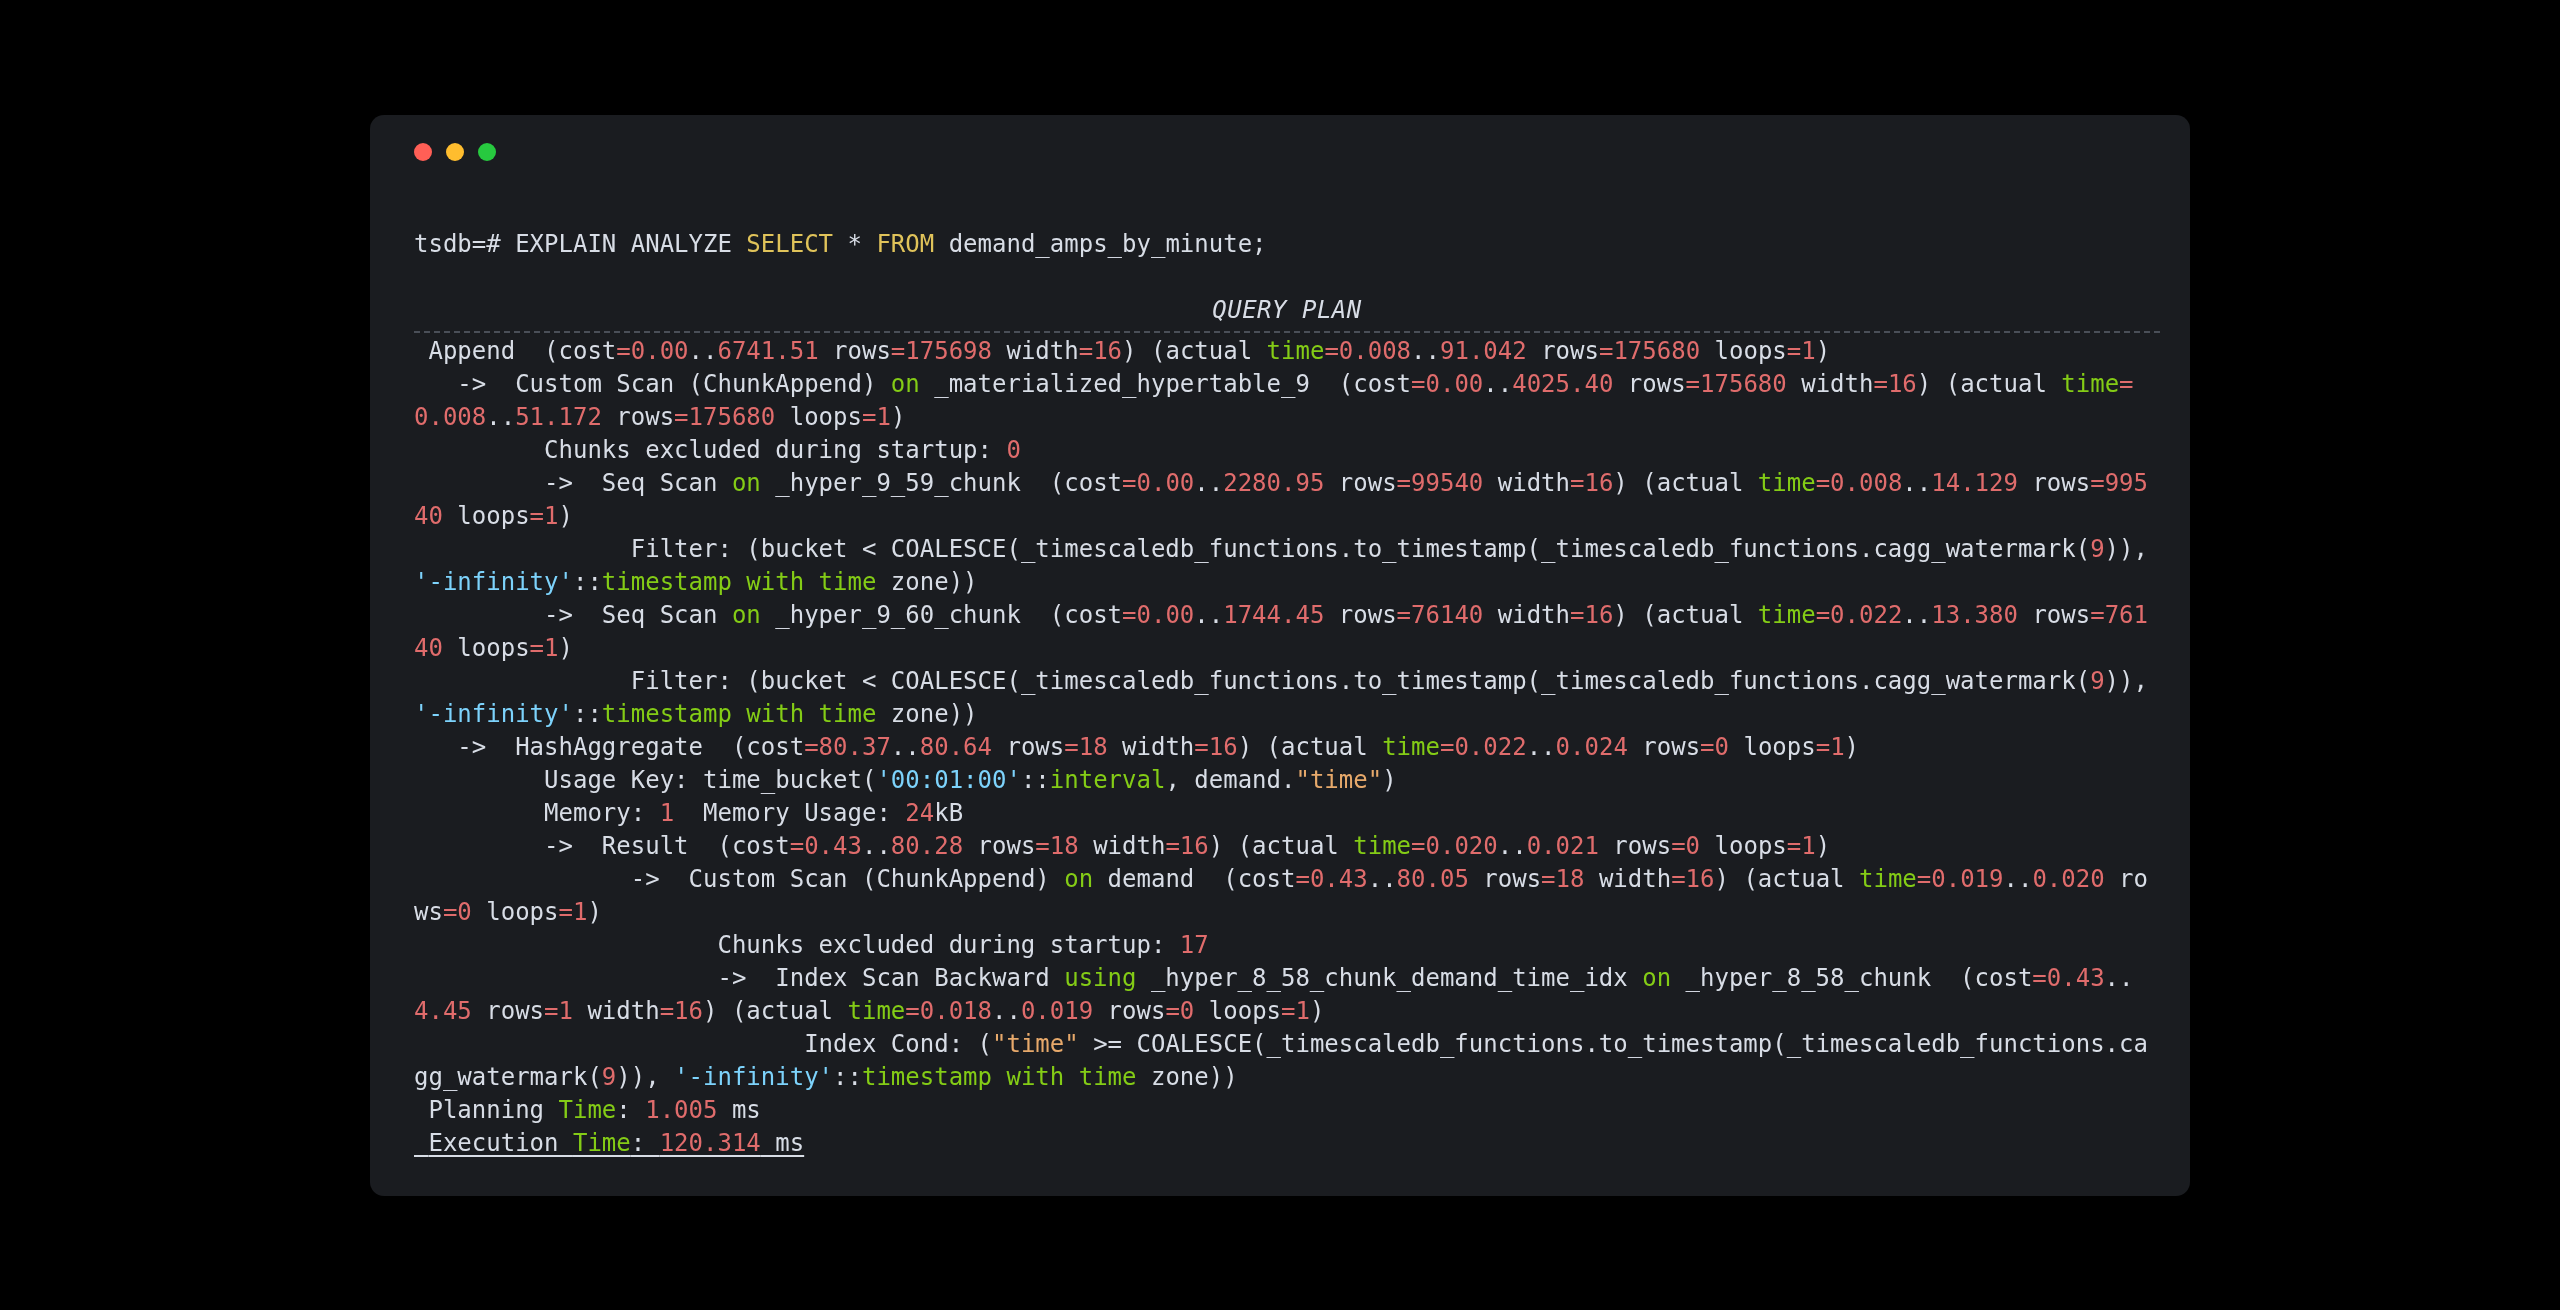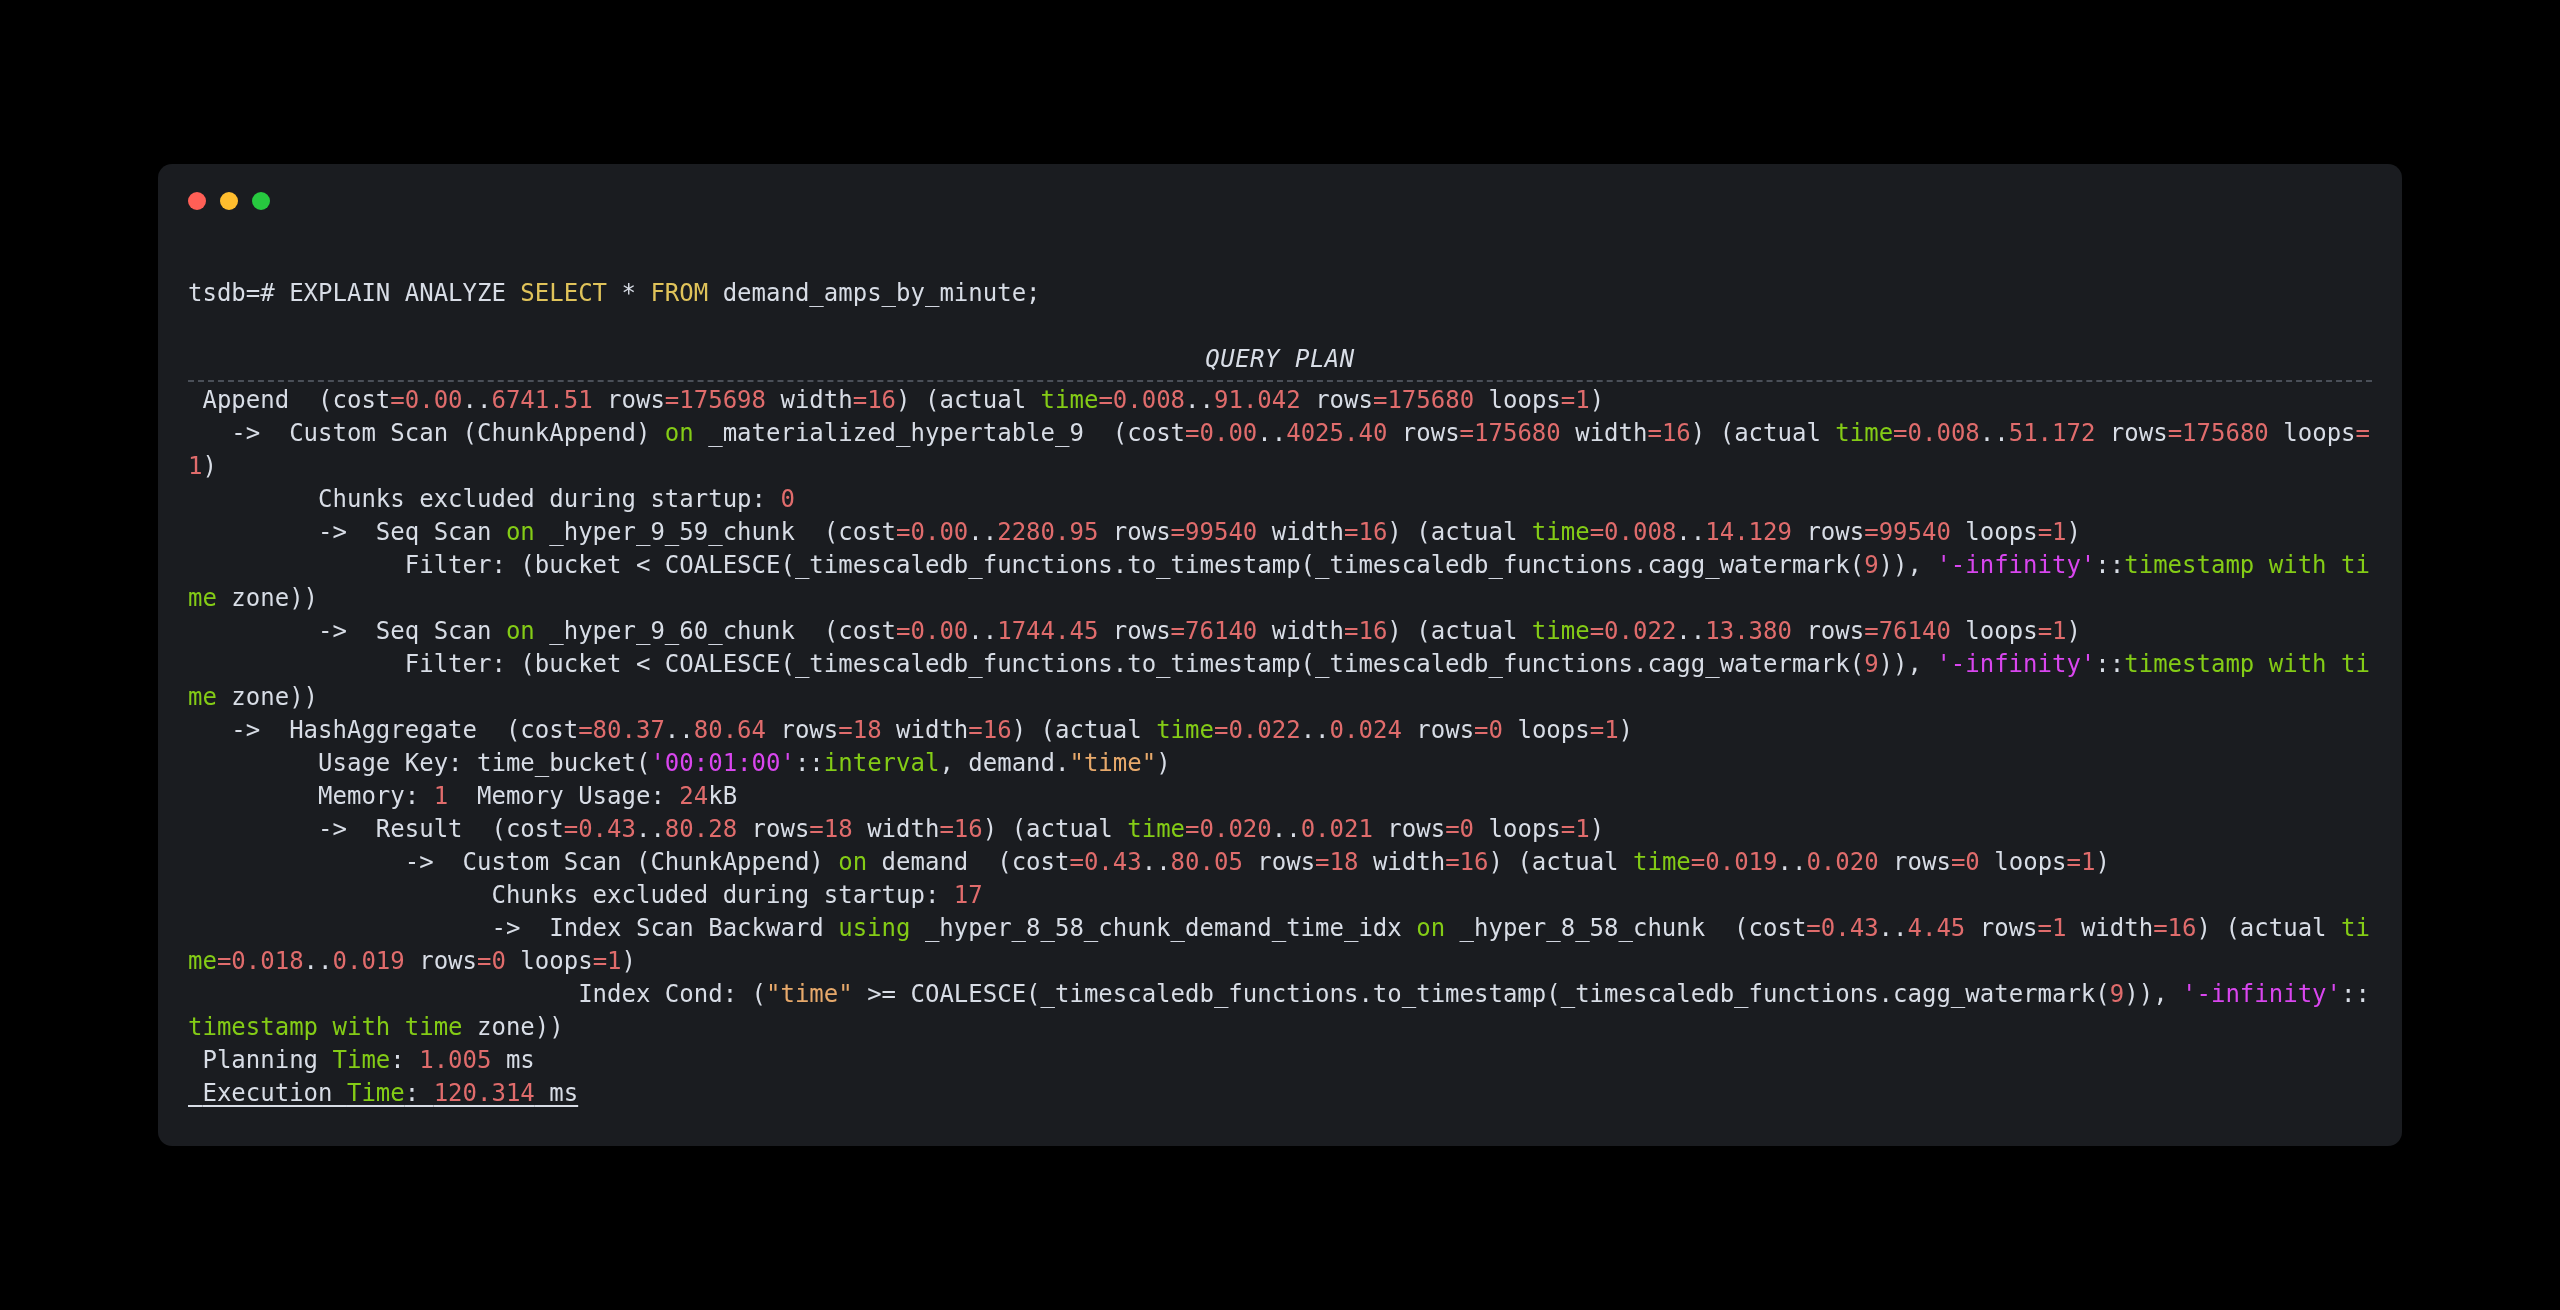--- a/index.html
+++ b/index.html
@@ -7,24 +7,24 @@
     padding: 0;
     background: #000;
     width: 2560px;
     height: 1310px;
     font-family: ui-monospace, "SF Mono", Menlo, Monaco, Consolas, monospace;
     display: flex;
     align-items: center;
     justify-content: center;
   }
   .window {
-    width: 2244px;
+    width: 1820px;
     background: #1a1c20;
     border-radius: 14px;
-    padding: 28px 30px 36px 30px;
+    padding: 28px 30px 36px 44px;
     box-sizing: border-box;
   }
   .traffic-lights {
     display: flex;
     gap: 14px;
     margin-bottom: 34px;
   }
   .dot { width: 18px; height: 18px; border-radius: 50%; }
   .dot.red { background: #ff5f56; }
   .dot.yel { background: #ffbd2e; }
@@ -41,21 +41,21 @@
   .rule {
     border: none;
     border-top: 2px dashed #4a4f58;
     margin: 4px 0 2px 0;
   }
   
   .c-default { color: #d8dde6; }
   .c-yellow { color: #e0c35a; }
   .c-red { color: #e06c6c; }
   .c-green { color: #84cc16; }
-  .c-blue { color: #d946ef; }
+  .c-blue { color: #7dd3fc; }
   .c-string { color: #e7a96b; }
   .c-bold { font-weight: 400; text-decoration: underline; text-underline-offset: 4px; }
 </style>
 </head>
 <body>
 
 <div class="window">
   <div class="traffic-lights">
     <div class="dot red"></div>
     <div class="dot yel"></div>

